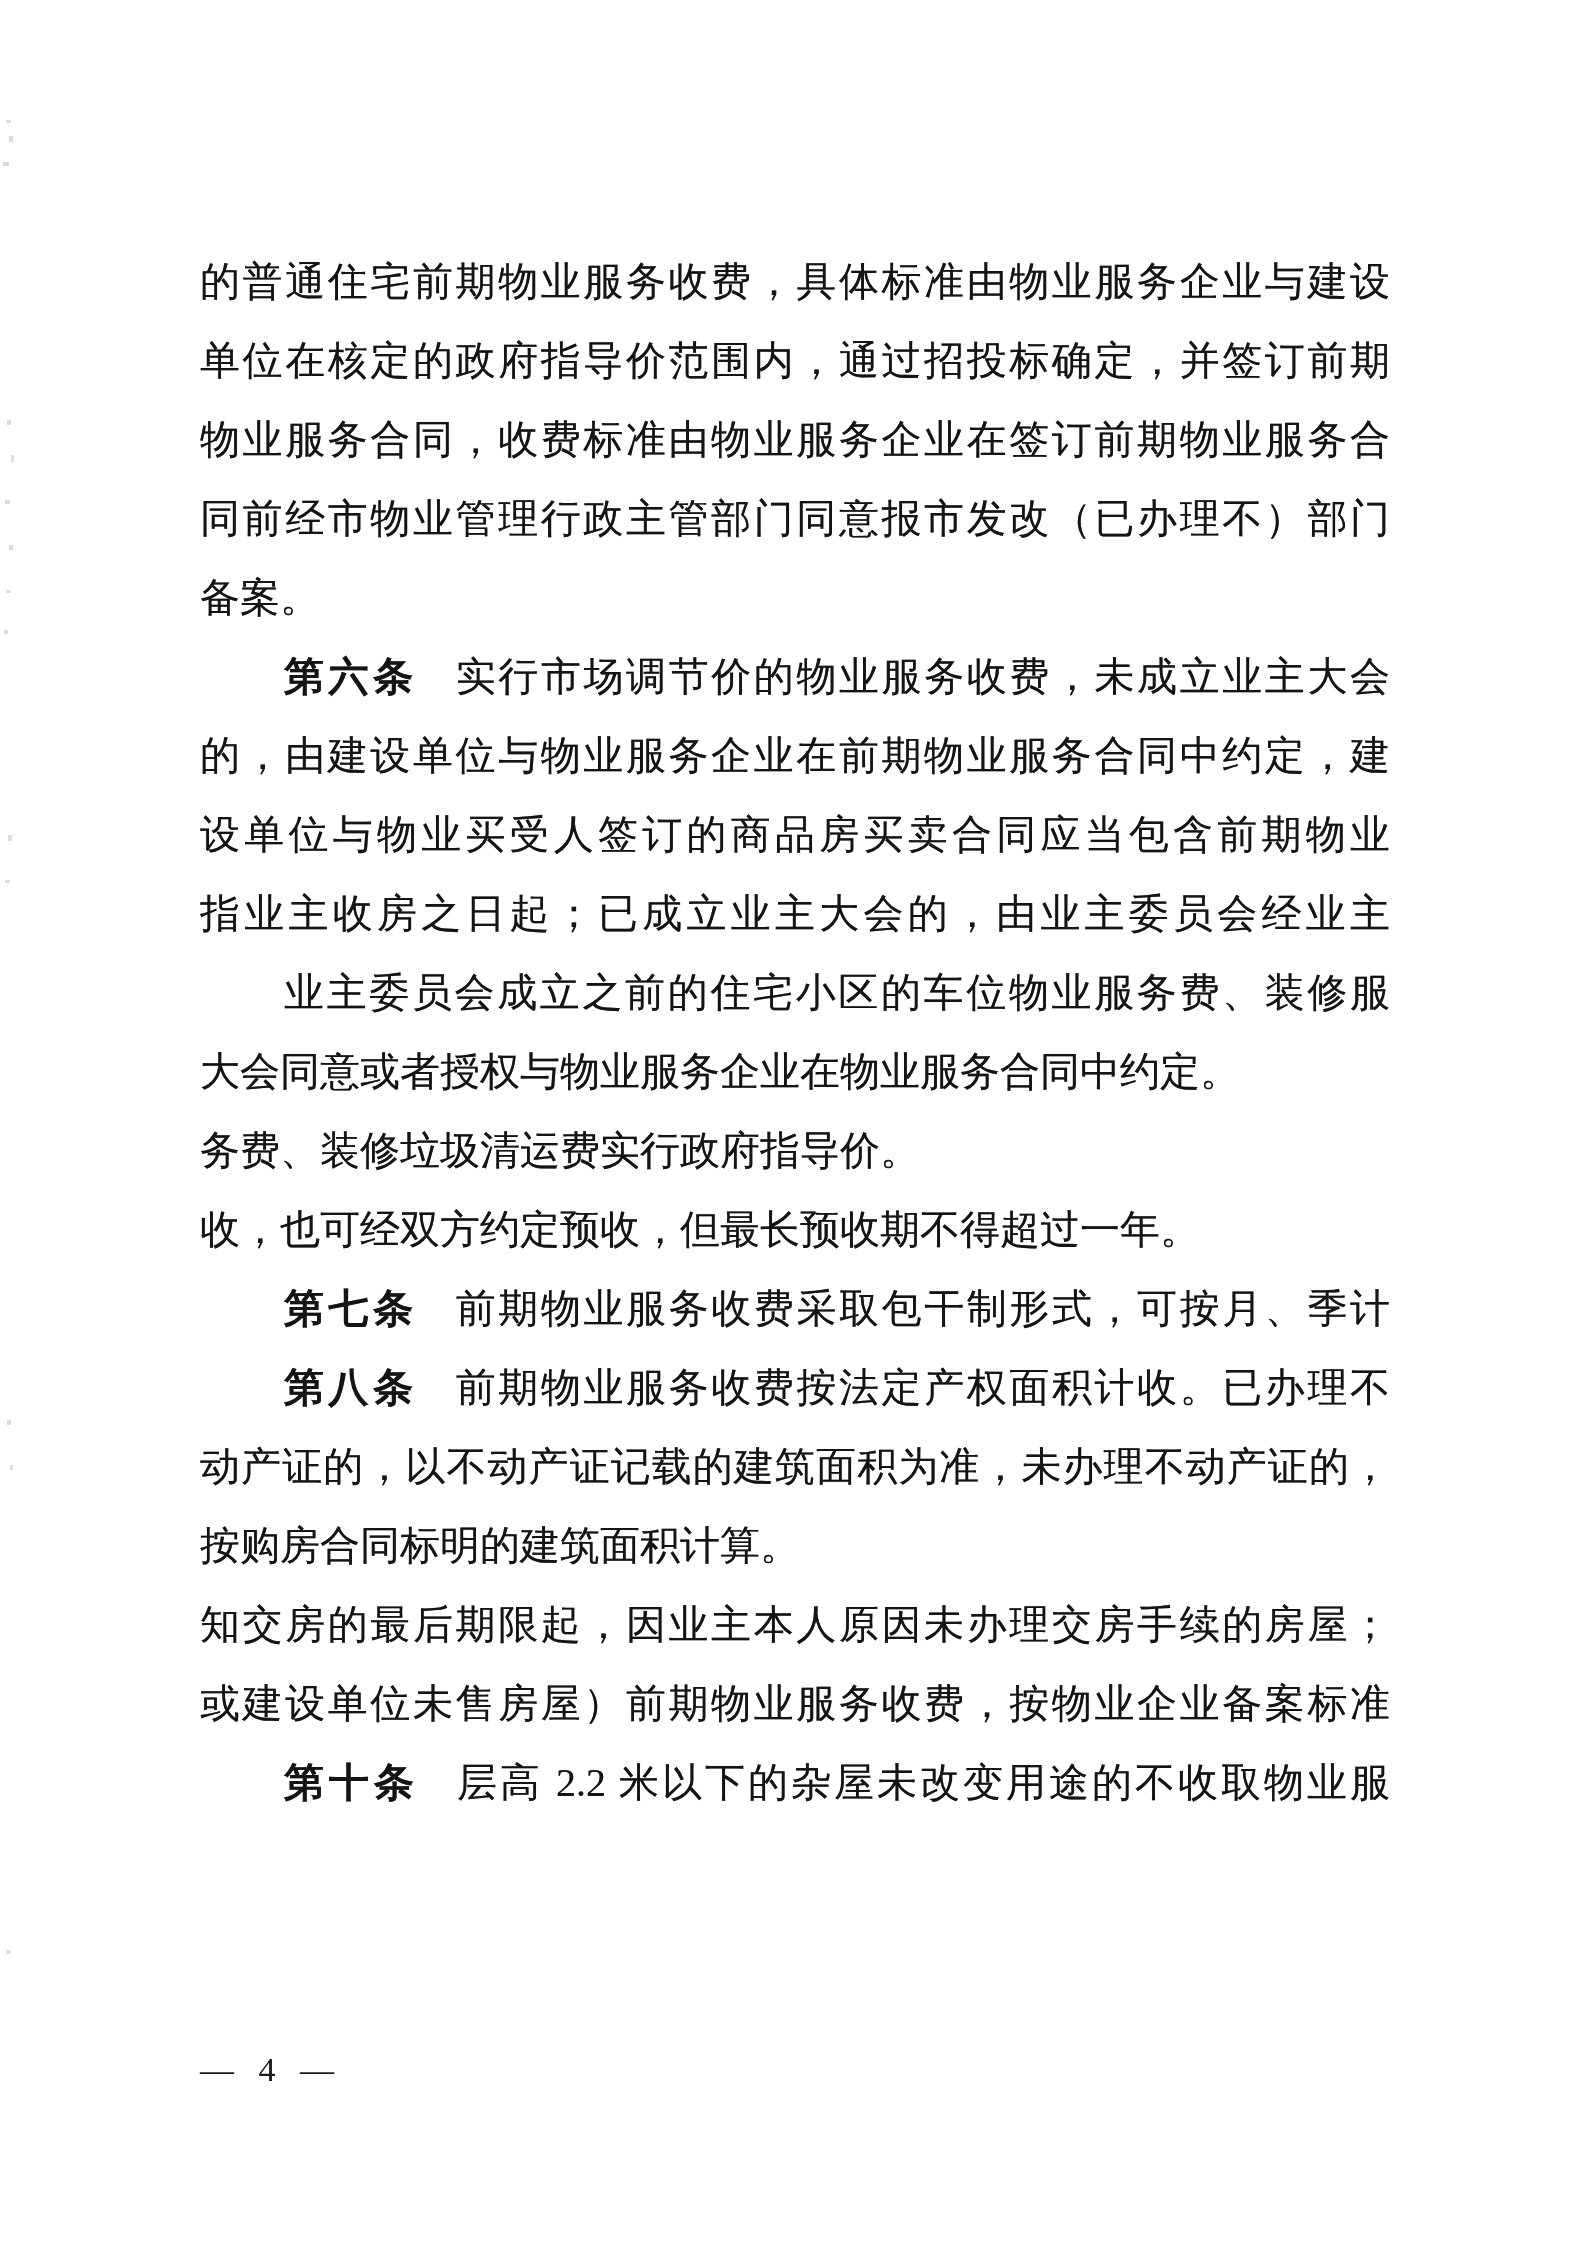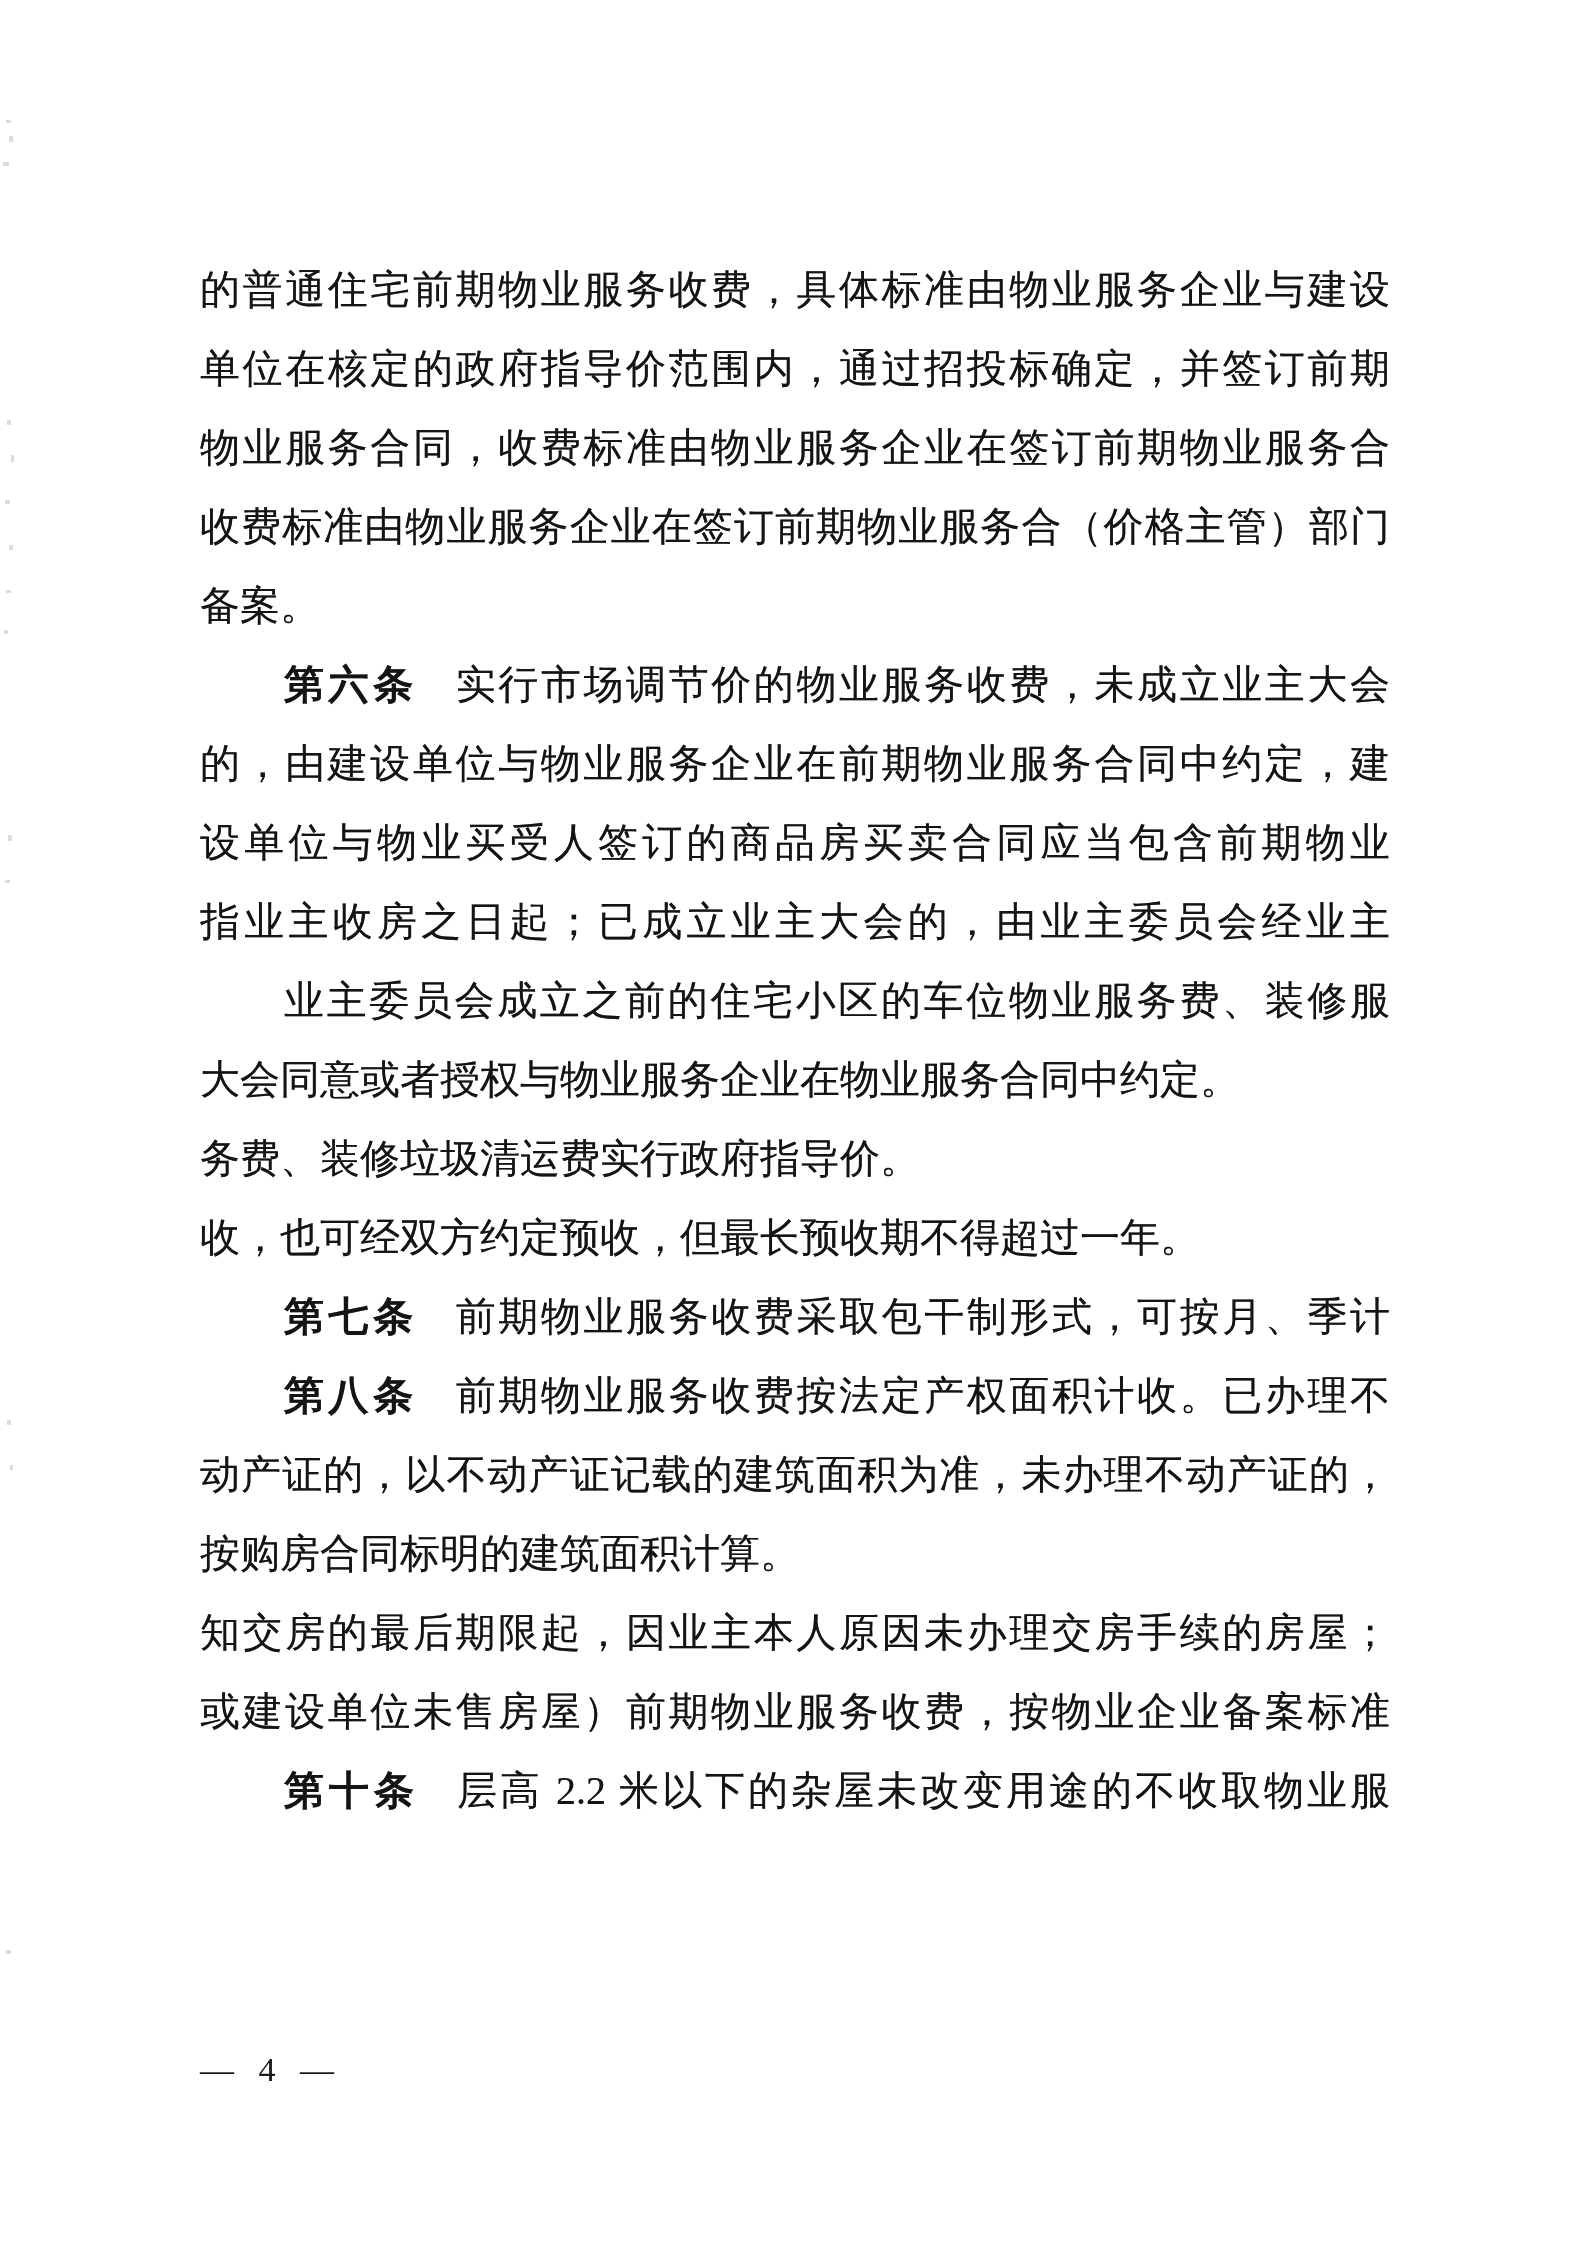--- a/index.html
+++ b/index.html
@@ -9,21 +9,21 @@
     width: 1587px;
     height: 2245px;
     background: #ffffff;
     overflow: hidden;
     font-family: "Liberation Serif", "DejaVu Serif", serif;
     color: #141414;
   }
   .content {
     position: absolute;
     left: 200px;
-    top: 250px;
+    top: 242px;
     width: 1190px;
   }
   .line {
     height: 79px;
     line-height: 79px;
     font-size: 40px;
     white-space: nowrap;
     text-align: justify;
     text-align-last: justify;
     text-justify: inter-character;
@@ -73,21 +73,21 @@
   <div class="speck" style="left:8px;  top:835px;  width:4px; height:6px;"></div>
   <div class="speck" style="left:5px;  top:880px;  width:5px; height:3px;"></div>
   <div class="speck" style="left:7px;  top:1420px; width:4px; height:5px;"></div>
   <div class="speck" style="left:10px; top:1465px; width:3px; height:5px;"></div>
   <div class="speck" style="left:6px;  top:1950px; width:5px; height:4px;"></div>
 
   <div class="content">
       <div class="line"><span>的普通住宅前期物业服务收费，具体标准由物业服务企业与建设</span></div>
       <div class="line"><span>单位在核定的政府指导价范围内，通过招投标确定，并签订前期</span></div>
       <div class="line"><span>物业服务合同，收费标准由物业服务企业在签订前期物业服务合</span></div>
-      <div class="line"><span>收费标准由物业服务企业在签订前期物业服务合（价格主管）部门</span></div>
+      <div class="line"><span>同前经市物业管理行政主管部门同意报市发改（已办理不）部门</span></div>
       <div class="line short"><span>备案。</span></div>
       <div class="line indent"><span class="article-label">第六条</span><span>实行市场调节价的物业服务收费，未成立业主大会</span></div>
       <div class="line"><span>的，由建设单位与物业服务企业在前期物业服务合同中约定，建</span></div>
       <div class="line"><span>设单位与物业买受人签订的商品房买卖合同应当包含前期物业</span></div>
       <div class="line"><span>指业主收房之日起；已成立业主大会的，由业主委员会经业主</span></div>
       <div class="line indent"><span>业主委员会成立之前的住宅小区的车位物业服务费、装修服</span></div>
       <div class="line short"><span>大会同意或者授权与物业服务企业在物业服务合同中约定。</span></div>
       <div class="line short"><span>务费、装修垃圾清运费实行政府指导价。</span></div>
       <div class="line short"><span>收，也可经双方约定预收，但最长预收期不得超过一年。</span></div>
       <div class="line indent"><span class="article-label">第七条</span><span>前期物业服务收费采取包干制形式，可按月、季计</span></div>

